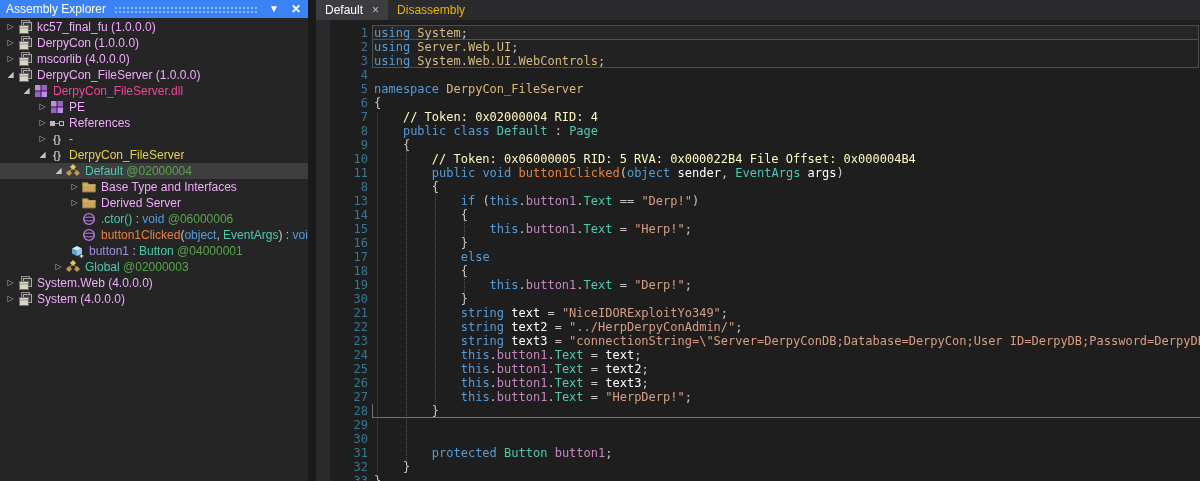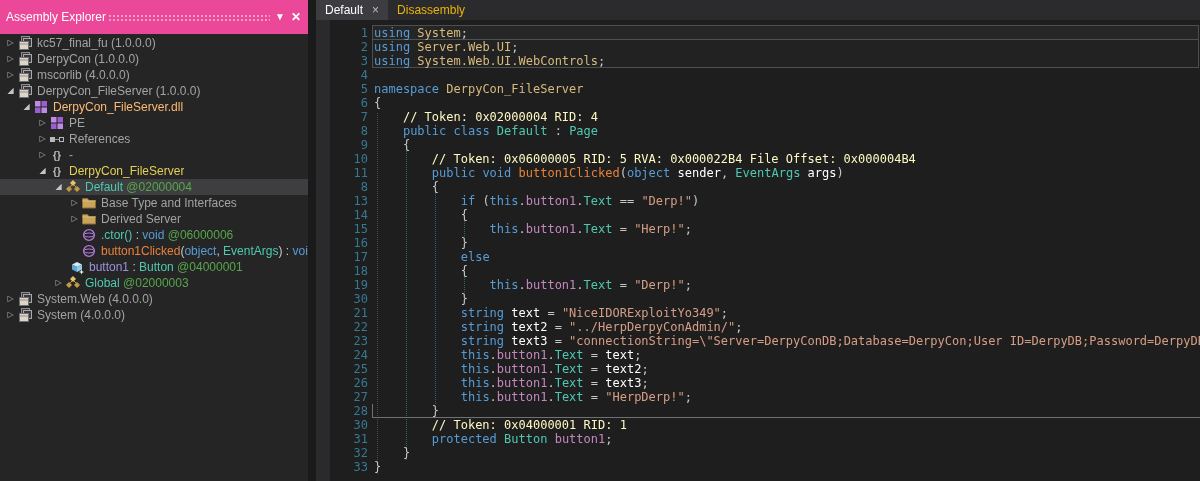--- a/index.html
+++ b/index.html
@@ -1,35 +1,35 @@
 <!DOCTYPE html>
 <html><head>
 <meta charset="utf-8">
 <style>
   html,body{margin:0;padding:0;background:#2d2d30;}
   *{box-sizing:border-box;}
   .app{width:1200px;height:481px;display:flex;font-family:"Liberation Sans",sans-serif;overflow:hidden;background:#1e1e1e;}
 
   
   .tree-panel{width:308px;min-width:308px;height:100%;background:#252526;display:flex;flex-direction:column;overflow:hidden;}
-  .panel-title{height:34px;background:#ec4899;display:flex;align-items:center;padding:0 4px 0 6px;flex:0 0 auto;}
+  .panel-title{height:18px;background:#3b82f6;display:flex;align-items:center;padding:0 4px 0 6px;gap:6px;flex:0 0 auto;}
   .panel-title .ttl{color:#ffffff;font-size:12px;white-space:nowrap;line-height:18px;}
   .grip{flex:1;height:9px;margin:0 2px;background-image:radial-gradient(rgba(255,255,255,.45) 1px, transparent 1.2px);background-size:4px 4px;background-position:0 1px;}
   .tbtn{color:#ffffff;font-size:10px;width:16px;text-align:center;cursor:pointer;line-height:18px;}
   .tbtn.close{font-size:12px;font-weight:bold;}
 
   .tree{flex:1;overflow:hidden;padding-top:1px;}
   .trow{height:16px;display:flex;align-items:center;white-space:nowrap;overflow:hidden;font-size:12px;color:#e8e8e8;}
   .trow.sel{background:#3e3e41;}
   .exp{width:13px;min-width:13px;text-align:center;font-size:8px;color:#c5c5c5;line-height:16px;}
   .exp.col{color:#b0b0b0;}
   .ticon{width:16px;min-width:16px;height:16px;margin-right:4px;display:inline-flex;align-items:center;justify-content:center;}
   .ns-glyph{color:#bdbdbd;font-weight:bold;font-size:10px;letter-spacing:0px;}
   .tlabel{overflow:hidden;white-space:pre;}
-  .tr-def{color:#a3a3a3}.tr-dll{color:#fdba74}.tr-ns{color:#e4d054}.tr-ty{color:#4ec9b0}
+  .tr-def{color:#f0abfc}.tr-dll{color:#ec4899}.tr-ns{color:#e4d054}.tr-ty{color:#4ec9b0}
   .tr-tok{color:#57a64a}.tr-me{color:#e8823b}.tr-kw{color:#569cd6}.tr-fi{color:#9d92de}.tr-pu{color:#c8c8c8}
 
   
   .splitter{width:8px;min-width:8px;background:#1a1a1b;cursor:ew-resize;}
 
   
   .editor{flex:1;display:flex;flex-direction:column;overflow:hidden;background:#1e1e1e;}
   .tabbar{height:20px;background:#2b2b2e;display:flex;align-items:stretch;flex:0 0 auto;}
   .tab{display:flex;align-items:center;padding:0 9px;font-size:12px;color:#eab308;cursor:pointer;}
   .tab.active{background:#3c3c41;color:#ffffff;}
@@ -307,21 +307,22 @@
           <div class="cline"><span class="lnum">19</span><span class="ctext"><span class="tk-pl">                </span><span class="tk-kw">this</span><span class="tk-pu">.</span><span class="tk-fi">button1</span><span class="tk-pu">.</span><span class="tk-ty">Text</span><span class="tk-pu"> = </span><span class="tk-st">"Derp!"</span><span class="tk-pu">;</span></span></div>
           <div class="cline"><span class="lnum">30</span><span class="ctext"><span class="tk-pl">            </span><span class="tk-pu">}</span></span></div>
           <div class="cline"><span class="lnum">21</span><span class="ctext"><span class="tk-pl">            </span><span class="tk-kw">string</span><span class="tk-pl"> </span><span class="tk-lo">text</span><span class="tk-pu"> = </span><span class="tk-st">"NiceIDORExploitYo349"</span><span class="tk-pu">;</span></span></div>
           <div class="cline"><span class="lnum">22</span><span class="ctext"><span class="tk-pl">            </span><span class="tk-kw">string</span><span class="tk-pl"> </span><span class="tk-lo">text2</span><span class="tk-pu"> = </span><span class="tk-st">"../HerpDerpyConAdmin/"</span><span class="tk-pu">;</span></span></div>
           <div class="cline"><span class="lnum">23</span><span class="ctext"><span class="tk-pl">            </span><span class="tk-kw">string</span><span class="tk-pl"> </span><span class="tk-lo">text3</span><span class="tk-pu"> = </span><span class="tk-st">"connectionString=\"Server=DerpyConDB;Database=DerpyCon;User ID=DerpyDB;Password=DerpyDB;\""</span></span></div>
           <div class="cline"><span class="lnum">24</span><span class="ctext"><span class="tk-pl">            </span><span class="tk-kw">this</span><span class="tk-pu">.</span><span class="tk-fi">button1</span><span class="tk-pu">.</span><span class="tk-ty">Text</span><span class="tk-pu"> = </span><span class="tk-lo">text</span><span class="tk-pu">;</span></span></div>
           <div class="cline"><span class="lnum">25</span><span class="ctext"><span class="tk-pl">            </span><span class="tk-kw">this</span><span class="tk-pu">.</span><span class="tk-fi">button1</span><span class="tk-pu">.</span><span class="tk-ty">Text</span><span class="tk-pu"> = </span><span class="tk-lo">text2</span><span class="tk-pu">;</span></span></div>
           <div class="cline"><span class="lnum">26</span><span class="ctext"><span class="tk-pl">            </span><span class="tk-kw">this</span><span class="tk-pu">.</span><span class="tk-fi">button1</span><span class="tk-pu">.</span><span class="tk-ty">Text</span><span class="tk-pu"> = </span><span class="tk-lo">text3</span><span class="tk-pu">;</span></span></div>
           <div class="cline"><span class="lnum">27</span><span class="ctext"><span class="tk-pl">            </span><span class="tk-kw">this</span><span class="tk-pu">.</span><span class="tk-fi">button1</span><span class="tk-pu">.</span><span class="tk-ty">Text</span><span class="tk-pu"> = </span><span class="tk-st">"HerpDerp!"</span><span class="tk-pu">;</span></span></div>
           <div class="cline"><span class="lnum">28</span><span class="ctext"><span class="tk-pl">        </span><span class="tk-pu">}</span></span></div>
-          <div class="cline"><span class="lnum">30</span><span class="ctext"><span class="tk-pl">        </span><span class="tk-co">// Token: 0x04000001 RID: 1</span></span></div>
+          <div class="cline"><span class="lnum">29</span><span class="ctext"></span></div>
+          <div class="cline"><span class="lnum">30</span><span class="ctext"><span class="tk-pl">        </span></span></div>
           <div class="cline"><span class="lnum">31</span><span class="ctext"><span class="tk-pl">        </span><span class="tk-kw">protected</span><span class="tk-pl"> </span><span class="tk-ty">Button</span><span class="tk-pl"> </span><span class="tk-fi">button1</span><span class="tk-pu">;</span></span></div>
           <div class="cline"><span class="lnum">32</span><span class="ctext"><span class="tk-pl">    </span><span class="tk-pu">}</span></span></div>
           <div class="cline"><span class="lnum">33</span><span class="ctext"><span class="tk-pu">}</span></span></div>
         </div>
     <div class="sepline" style="top: 384px; height: 14px; border-color: rgb(110, 114, 116);"></div>
       </div>
   </main>
 </div>
 
 </body></html>

